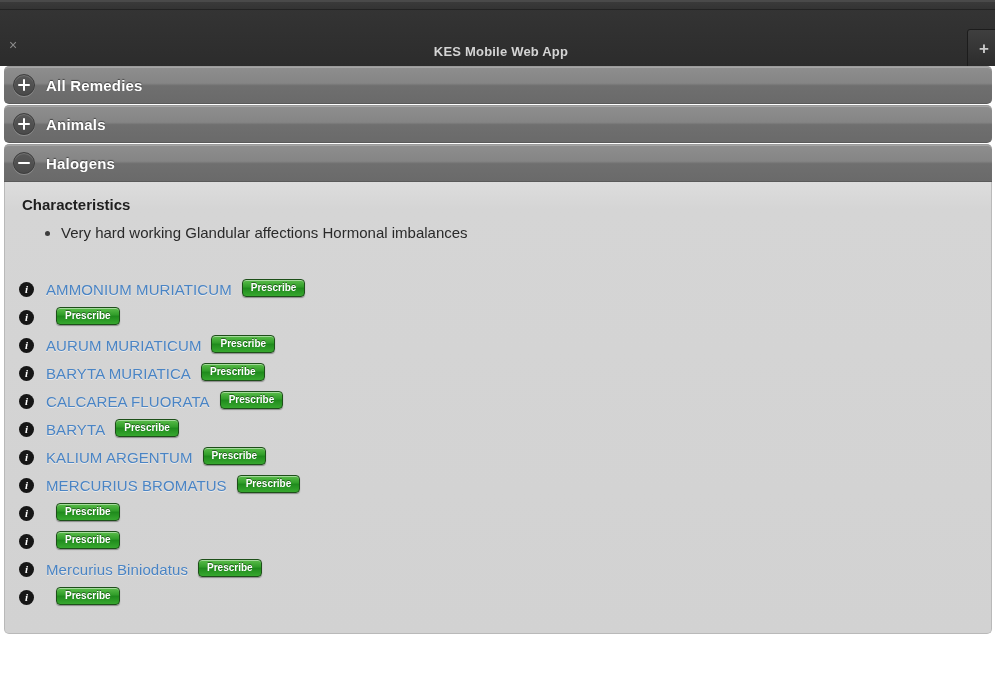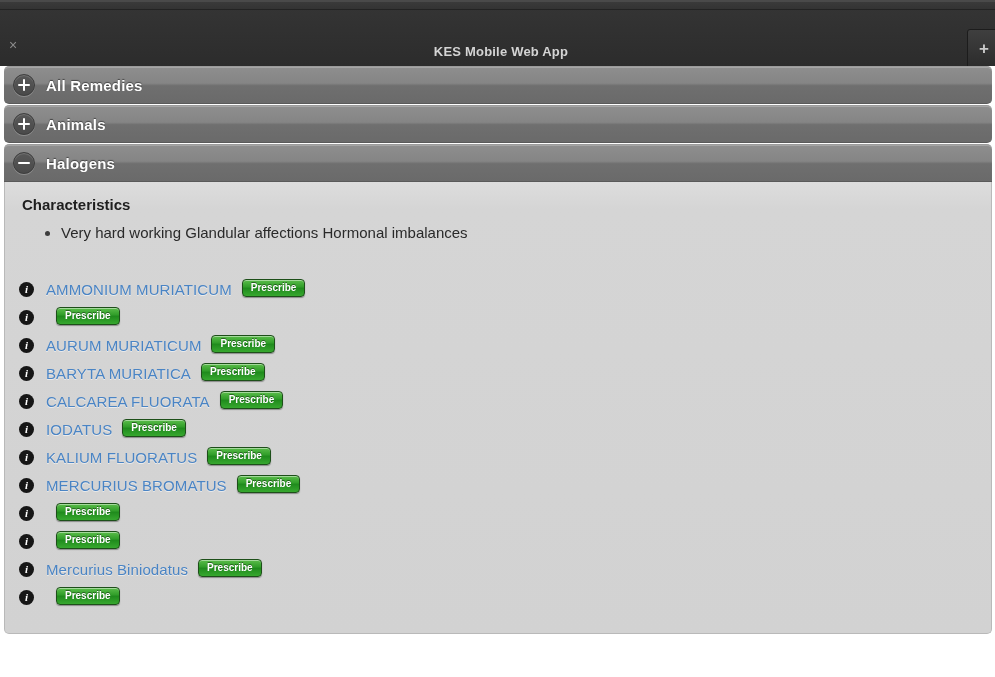--- a/index.html
+++ b/index.html
@@ -310,26 +310,26 @@
             <a class="remedy-name">BARYTA MURIATICA</a>
             <span class="prescribe-btn">Prescribe</span>
           </li>
           <li class="remedy-row">
             <span class="info-icon">i</span>
             <a class="remedy-name">CALCAREA FLUORATA</a>
             <span class="prescribe-btn">Prescribe</span>
           </li>
           <li class="remedy-row">
             <span class="info-icon">i</span>
-            <a class="remedy-name">IODATUS</a>
-            <span class="prescribe-btn">Prescribe</span>
-          </li>
-          <li class="remedy-row">
-            <span class="info-icon">i</span>
-            <a class="remedy-name">KALIUM FLUORATUS</a>
+            <a class="remedy-name">BARYTA</a>
+            <span class="prescribe-btn">Prescribe</span>
+          </li>
+          <li class="remedy-row">
+            <span class="info-icon">i</span>
+            <a class="remedy-name">KALIUM ARGENTUM</a>
             <span class="prescribe-btn">Prescribe</span>
           </li>
           <li class="remedy-row">
             <span class="info-icon">i</span>
             <a class="remedy-name">MERCURIUS BROMATUS</a>
             <span class="prescribe-btn">Prescribe</span>
           </li>
           <li class="remedy-row">
             <span class="info-icon">i</span>
             <span class="prescribe-btn">Prescribe</span>

